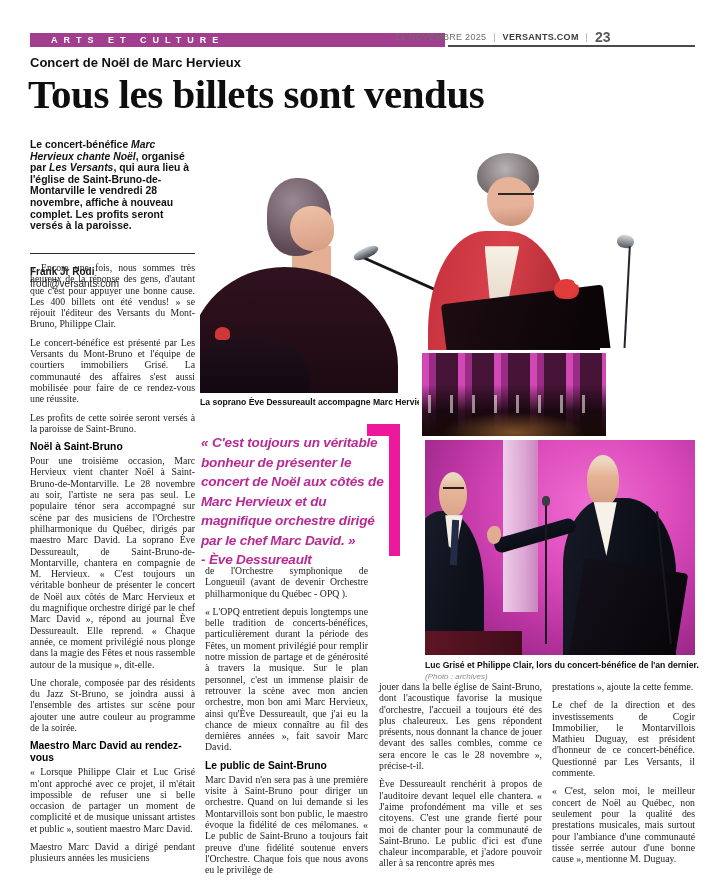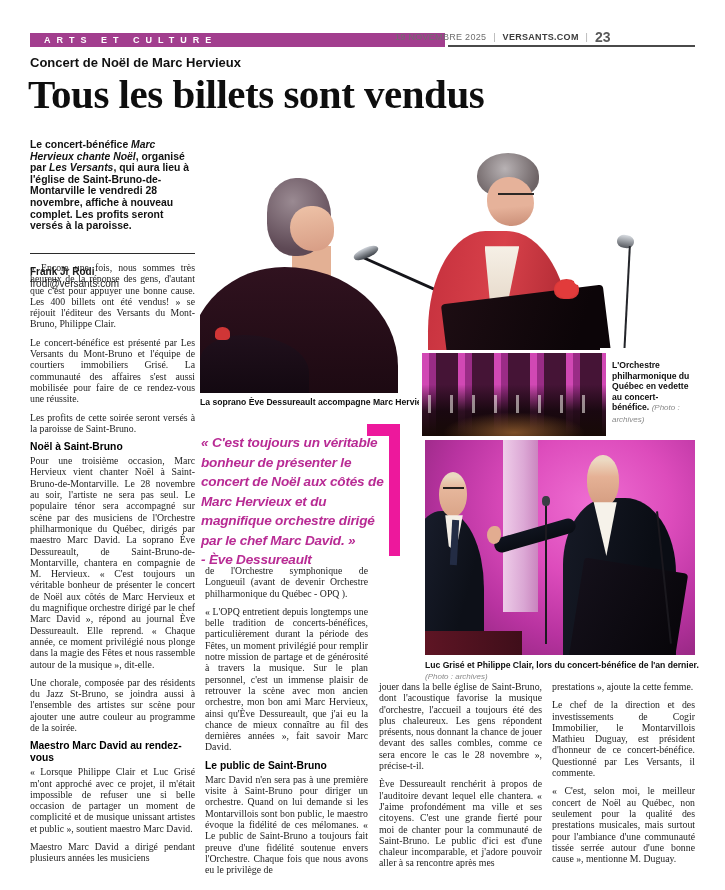--- a/index.html
+++ b/index.html
@@ -10,21 +10,21 @@
     background:#ffffff; overflow:hidden;
     font-family:"Liberation Sans", sans-serif; color:#1a1a1a;
   }
   
   .banner {
     position:absolute; left:30px; top:33px; width:415px; height:14px;
     background:var(--banner,#a23e8e); display:flex; align-items:center;
   }
   .banner span {
     color:#fff; font-size:9px; font-weight:bold; letter-spacing:6px;
-    padding-left:14px; white-space:nowrap;
+    padding-left:21px; white-space:nowrap;
   }
   .meta {
     position:absolute; right:30px; top:29px; width:300px;
     text-align:left; font-size:9px; color:#6e6e6e; letter-spacing:.3px;
   }
   .meta .site { font-weight:bold; color:#3c3c3c; }
   .meta .sep { color:#aaa; margin:0 4px; }
   .meta .pageno { font-weight:bold; font-size:14px; color:#5a5a5a; vertical-align:-2px; letter-spacing:0; }
   .meta-rule { position:absolute; left:448px; top:45px; width:247px; height:2px; background:#4a4a4a; }
   .kicker { position:absolute; left:30px; top:55px; font-size:13px; font-weight:bold; color:#111;text-align:center; }
@@ -178,24 +178,20 @@
   </div>
   <div class="caption cap-main">
     <span>La soprano Ève Dessureault accompagne Marc Hervieux.</span>
     <span class="credit">(Photo : archives)</span>
   </div>
 
   <div class="cap-orch-box"></div>
   <div class="photo photo-orch">
     <div class="orch-row"></div>
   </div>
-  <div class="caption cap-orch">
-    <span>L'Orchestre philharmonique du Québec en vedette au concert-bénéfice.</span>
-    <span class="credit">(Photo : archives)</span>
-  </div>
 
   <div class="bracket-h"></div>
   <div class="bracket-v"></div>
   <div class="quote">
     <span>« C'est toujours un véritable bonheur de présenter le concert de Noël aux côtés de Marc Hervieux et du magnifique orchestre dirigé par le chef Marc David. »</span>
     <span class="attrib">- Ève Dessureault</span>
   </div>
 
   <div class="photo photo-duo">
     <div class="duo-pillar"></div>

